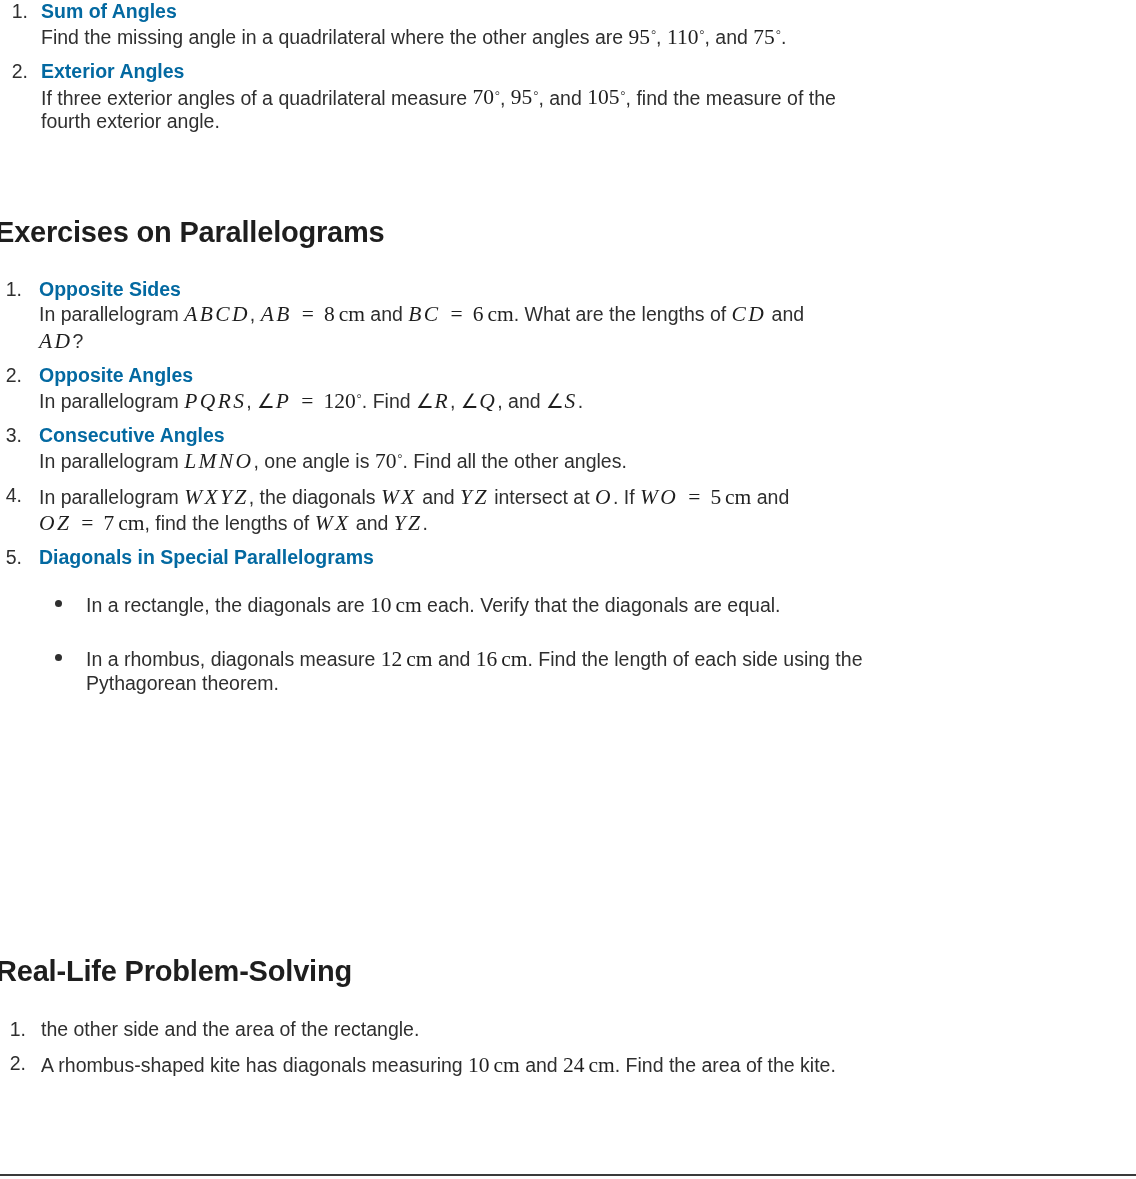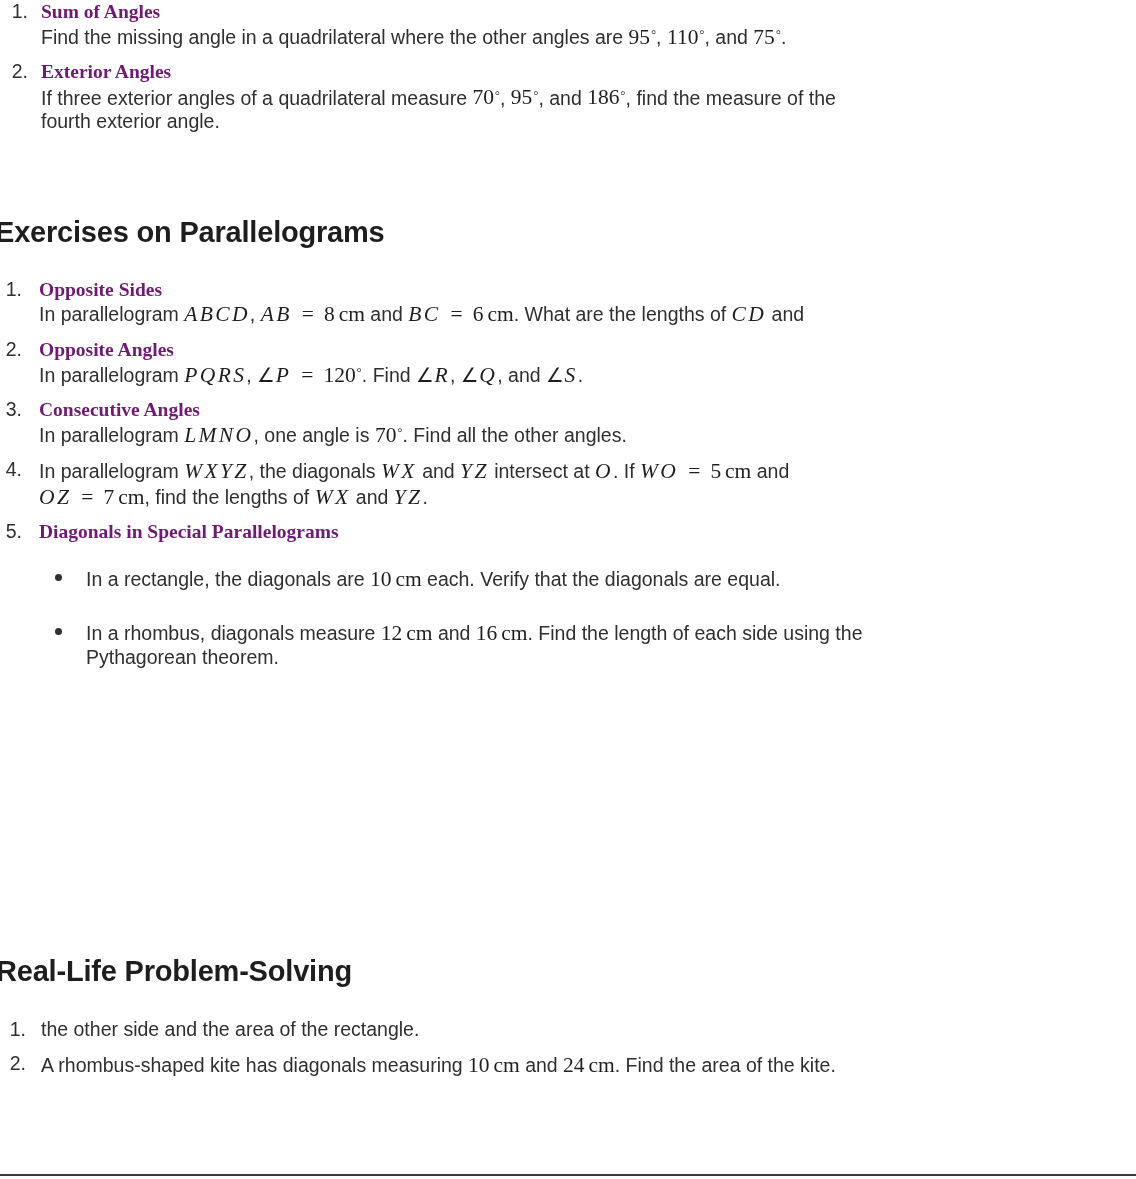--- a/index.html
+++ b/index.html
@@ -34,23 +34,22 @@
     color: #1e1e1e;
     letter-spacing: -0.2px;
     margin: 0;
   }
   .h2-exercises { position: absolute; left: -5px;  top: 216px; }
   .h2-reallife  { position: absolute; left: -4px;  top: 955px; }
 
   .item-title {
     font-weight: bold;
     font-size: 19.5px;
-    color: #701a75;
+    color: #0369a1;
     line-height: 1.2;
-    font-family: Liberation Serif, serif;
   }
   .body-line {
     font-size: 19.5px;
     line-height: 1.22;
     color: #2f2f2f;
   }
 
   
   ol.olist {
     list-style: none;
@@ -168,34 +167,35 @@
         <span class="marker">1.</span>
         <span class="li-body">
           <div class="item-title">Sum of Angles</div>
           <div class="body-line">Find the missing angle in a quadrilateral where the other angles are <span class="math"><span class="num">95</span><span class="deg">◦</span></span>, <span class="math"><span class="num">110</span><span class="deg">◦</span></span>, and <span class="math"><span class="num">75</span><span class="deg">◦</span></span>.</div>
         </span>
       </li>
       <li>
         <span class="marker">2.</span>
         <span class="li-body">
           <div class="item-title">Exterior Angles</div>
-          <div class="body-line">If three exterior angles of a quadrilateral measure <span class="math"><span class="num">70</span><span class="deg">◦</span></span>, <span class="math"><span class="num">95</span><span class="deg">◦</span></span>, and <span class="math"><span class="num">186</span><span class="deg">◦</span></span>, find the measure of the</div>
+          <div class="body-line">If three exterior angles of a quadrilateral measure <span class="math"><span class="num">70</span><span class="deg">◦</span></span>, <span class="math"><span class="num">95</span><span class="deg">◦</span></span>, and <span class="math"><span class="num">105</span><span class="deg">◦</span></span>, find the measure of the</div>
           <div class="body-line">fourth exterior angle.</div>
         </span>
       </li>
     </ol>
 
   <h2 class="h2 h2-exercises">Exercises on Parallelograms</h2>
 
   <ol class="olist list-b">
       <li>
         <span class="marker">1.</span>
         <span class="li-body">
           <div class="item-title">Opposite Sides</div>
           <div class="body-line">In parallelogram <span class="math"><span class="sp">ABCD</span></span>, <span class="math"><span class="sp">AB</span> <span class="op">=</span> <span class="num">8</span><span class="unit">cm</span></span> and <span class="math"><span class="sp">BC</span> <span class="op">=</span> <span class="num">6</span><span class="unit">cm</span></span>. What are the lengths of <span class="math"><span class="sp">CD</span></span> and</div>
+          <div class="body-line"><span class="math"><span class="sp">AD</span></span>?</div>
         </span>
       </li>
       <li>
         <span class="marker">2.</span>
         <span class="li-body">
           <div class="item-title">Opposite Angles</div>
           <div class="body-line">In parallelogram <span class="math"><span class="sp">PQRS</span></span>, <span class="math"><span class="ang">∠</span><span class="sp">P</span> <span class="op">=</span> <span class="num">120</span><span class="deg">◦</span></span>. Find <span class="math"><span class="ang">∠</span><span class="sp">R</span></span>, <span class="math"><span class="ang">∠</span><span class="sp">Q</span></span>, and <span class="math"><span class="ang">∠</span><span class="sp">S</span></span>.</div>
         </span>
       </li>
       <li>

